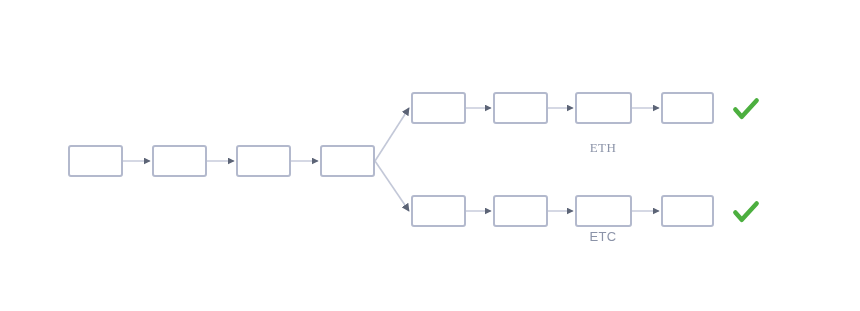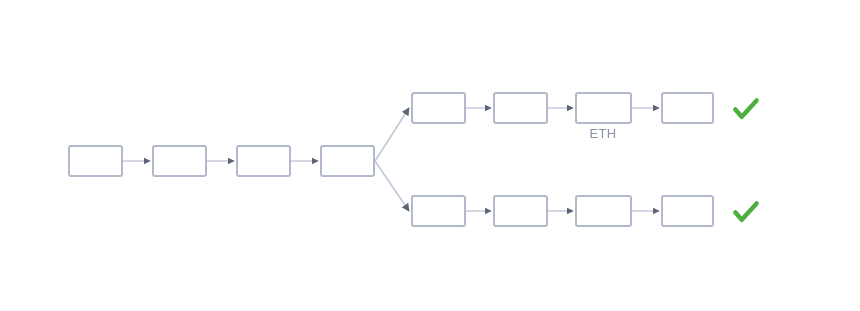--- a/index.html
+++ b/index.html
@@ -104,29 +104,30 @@
   <div class="node" style="left:68px; top:145px; width:55px; height:32px;"></div>
   <div class="node" style="left:152px; top:145px; width:55px; height:32px;"></div>
   <div class="node" style="left:236px; top:145px; width:55px; height:32px;"></div>
   <div class="node" style="left:320px; top:145px; width:55px; height:32px;"></div>
 
   <div class="node" style="left:411px; top:92px; width:55px; height:32px;"></div>
   <div class="node" style="left:493px; top:92px; width:55px; height:32px;"></div>
   <div class="node" style="left:575px; top:92px; width:57px; height:32px;"></div>
   <div class="node" style="left:661px; top:92px; width:53px; height:32px;"></div>
 
-  <div class="node-label" style="left:553px; top:126px; width:100px;">ETH</div>
+  <div class="node-label" style="left:553px; top:140px; width:100px;font-family:Liberation Serif, serif;">ETH</div>
 
   <svg class="check-mark" style="left:731px; top:94px;" viewBox="0 0 24 24" xmlns="http://www.w3.org/2000/svg">
     <path d="M3.5 12.4 L8.6 18.2 L20.5 5.2" fill="none" stroke="#4caf3f" stroke-width="3.6" stroke-linecap="round" stroke-linejoin="round"></path>
   </svg>
 
   <div class="node" style="left:411px; top:195px; width:55px; height:32px;"></div>
   <div class="node" style="left:493px; top:195px; width:55px; height:32px;"></div>
   <div class="node" style="left:575px; top:195px; width:57px; height:32px;"></div>
   <div class="node" style="left:661px; top:195px; width:53px; height:32px;"></div>
 
+  <div class="node-label" style="left:553px; top:229px; width:100px;">ETC</div>
 
   <svg class="check-mark" style="left:731px; top:197px;" viewBox="0 0 24 24" xmlns="http://www.w3.org/2000/svg">
     <path d="M3.5 12.4 L8.6 18.2 L20.5 5.2" fill="none" stroke="#4caf3f" stroke-width="3.6" stroke-linecap="round" stroke-linejoin="round"></path>
   </svg>
 
 </div>
 
 </body></html>

